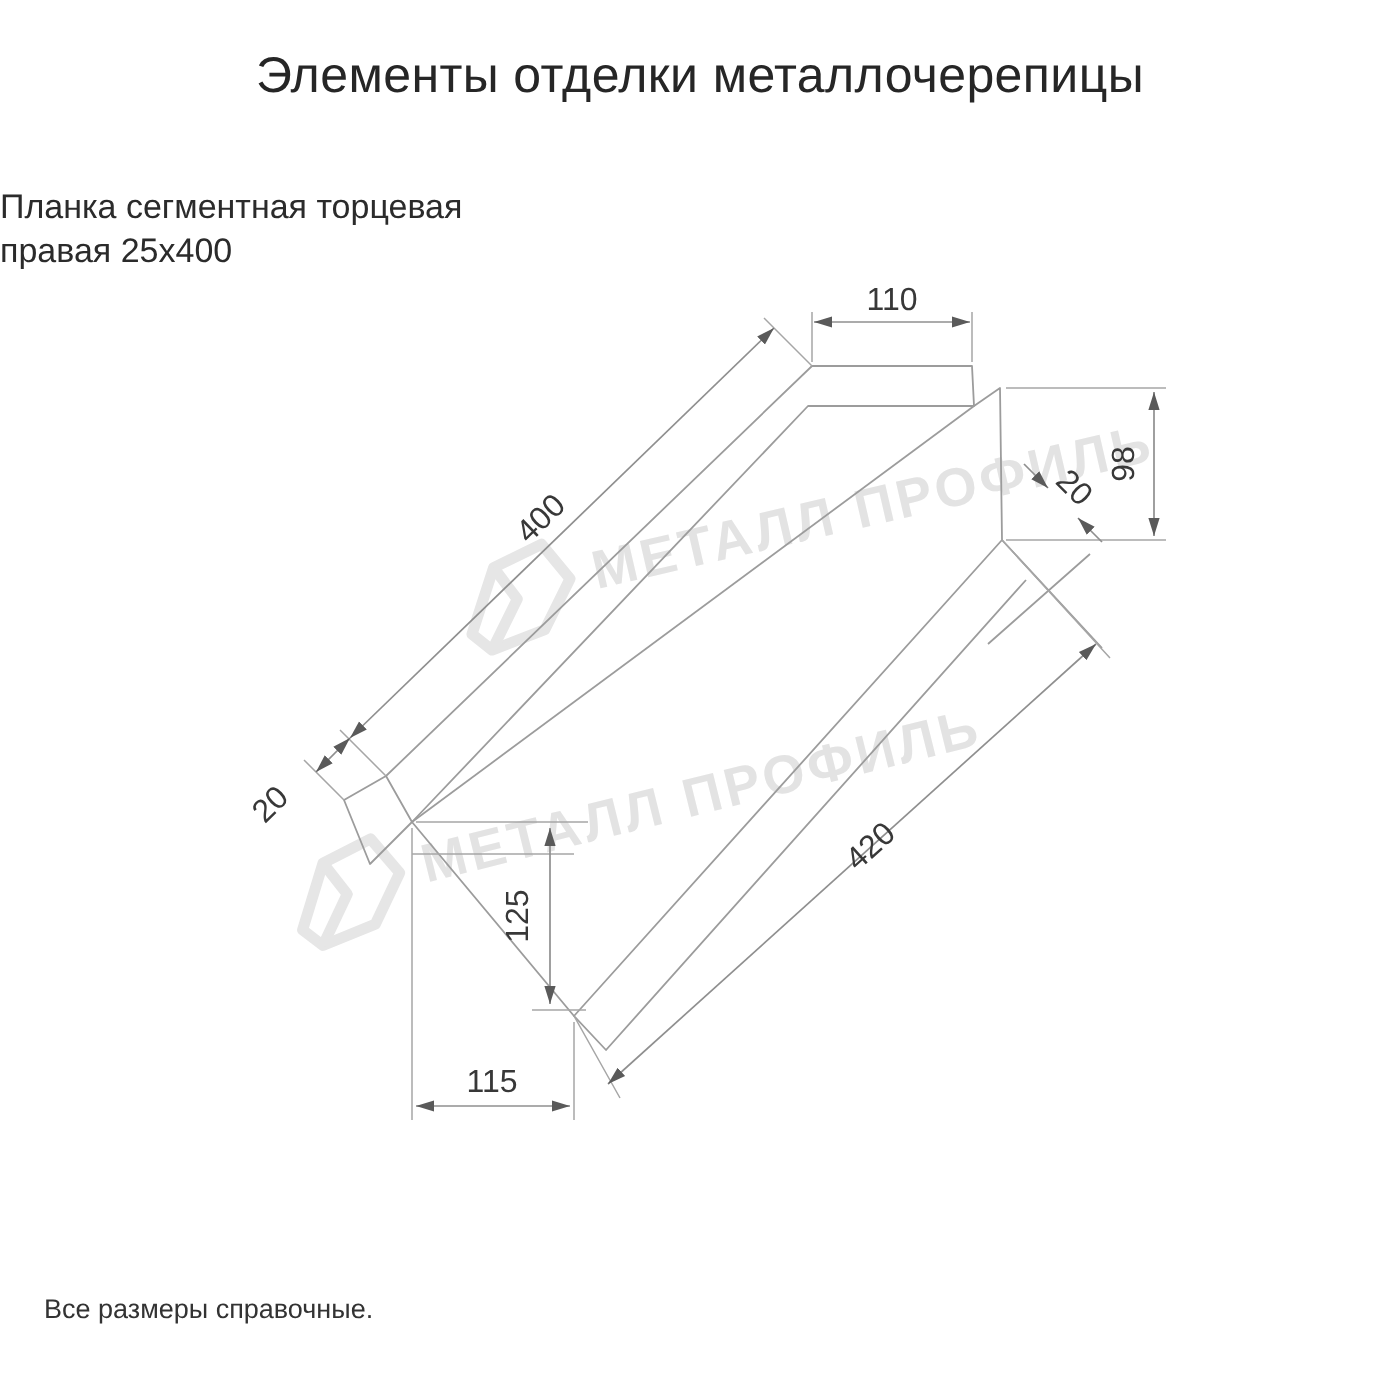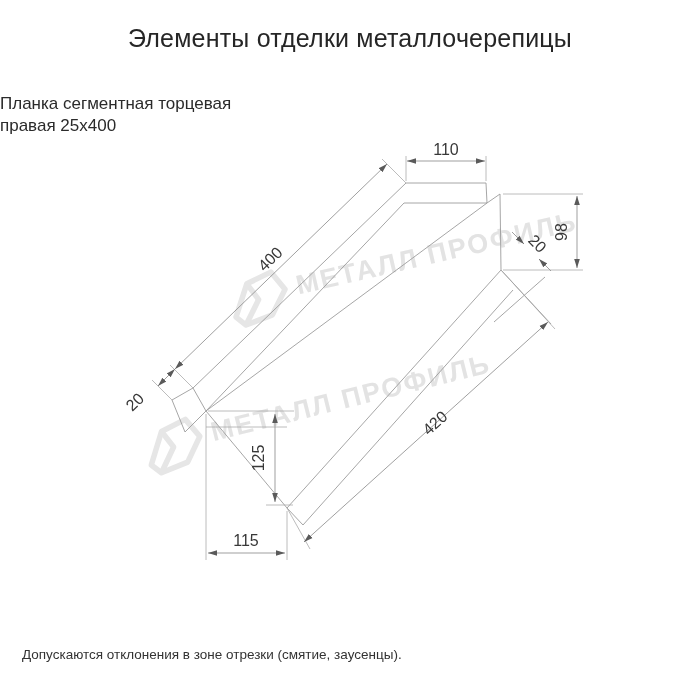--- a/index.html
+++ b/index.html
@@ -107,14 +107,14 @@
   </g>
 
   <g>
     <path class="ext" d="M206,414 L206,560 M287,511 L287,560"></path>
     <path class="dim" d="M208,553 L285,553" marker-start="url(#arr)" marker-end="url(#arr)"></path>
     <text class="dimtxt" x="246" y="546" text-anchor="middle">115</text>
   </g>
 </svg>
 
 <div class="footer">
-  <div>Допускаются отклонения в зоне отрезки (смятие, заусенцы).</div>
+  <div>Все размеры справочные.</div>
 </div>
 
 </body></html>

